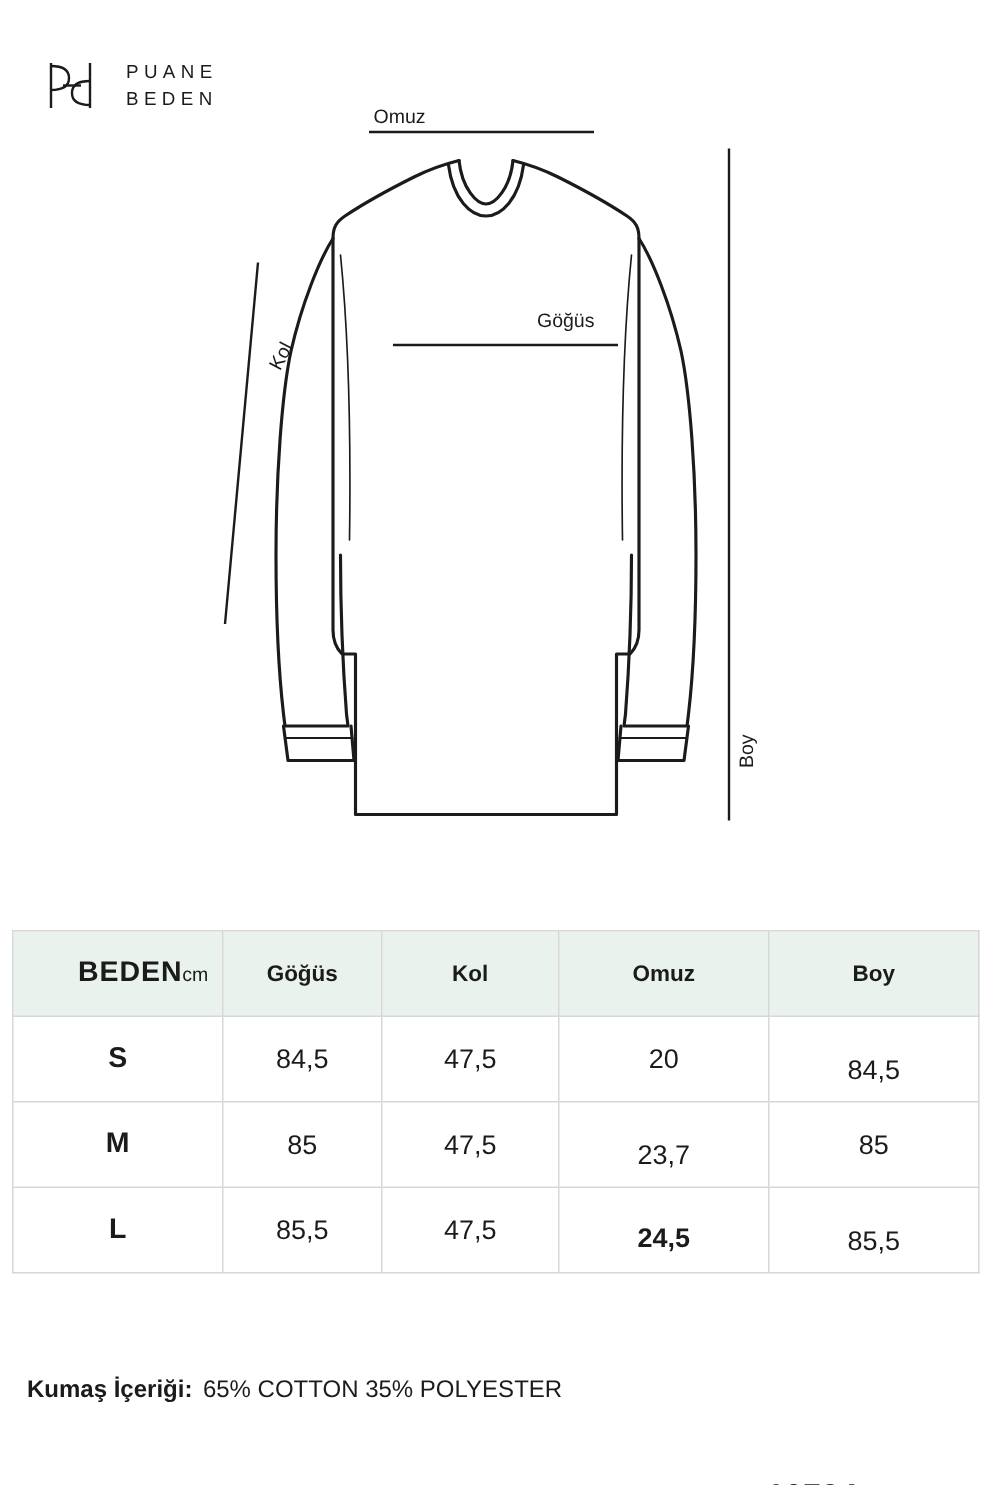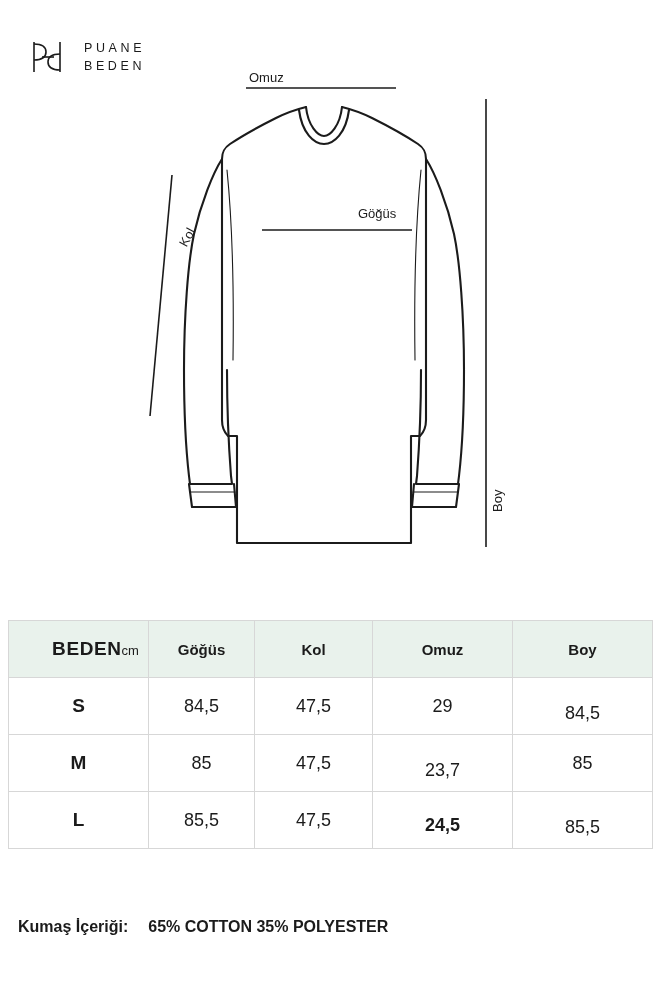--- a/index.html
+++ b/index.html
@@ -130,23 +130,23 @@
     top: 918px;
     font-size: 16px;
     font-family: "Liberation Sans", sans-serif;
     color: #1b1b1b;
   }
   .fabric .label {
     font-weight: bold;
     font-size: 16px;
   }
   .fabric .value {
-    font-weight: bold;
+    font-weight: normal;
     font-size: 16px;
-    margin-left: 20px;
+    margin-left: 7px;
   }
   .code {
     position: absolute;
     right: 20px;
     top: 986px;
     font-size: 21px;
     font-weight: bold;
     letter-spacing: 0.5px;
     font-family: "Liberation Sans", sans-serif;
   }
@@ -265,21 +265,21 @@
         <th>Kol</th>
         <th>Omuz</th>
         <th>Boy</th>
       </tr>
     </thead>
     <tbody>
       <tr>
         <td class="sz">S</td>
         <td>84,5</td>
         <td>47,5</td>
-        <td>29</td>
+        <td>20</td>
         <td class="nudge-down">84,5</td>
       </tr>
       <tr>
         <td class="sz">M</td>
         <td>85</td>
         <td>47,5</td>
         <td class="nudge-down">23,7</td>
         <td>85</td>
       </tr>
       <tr>

